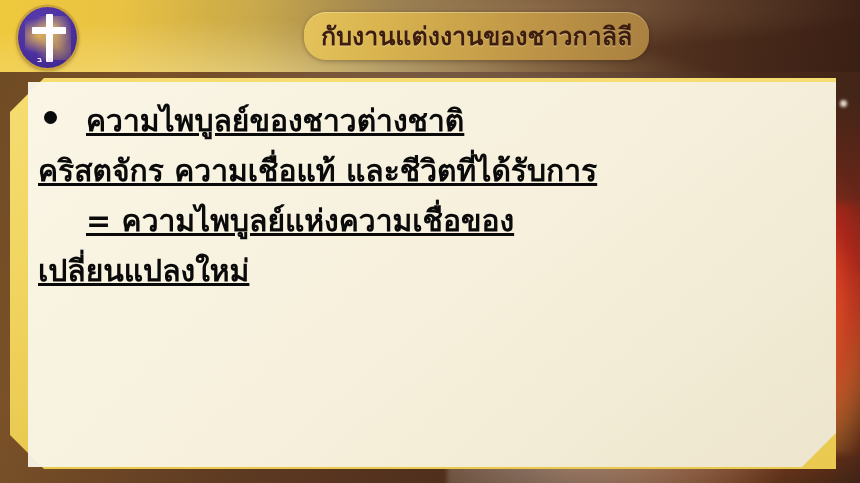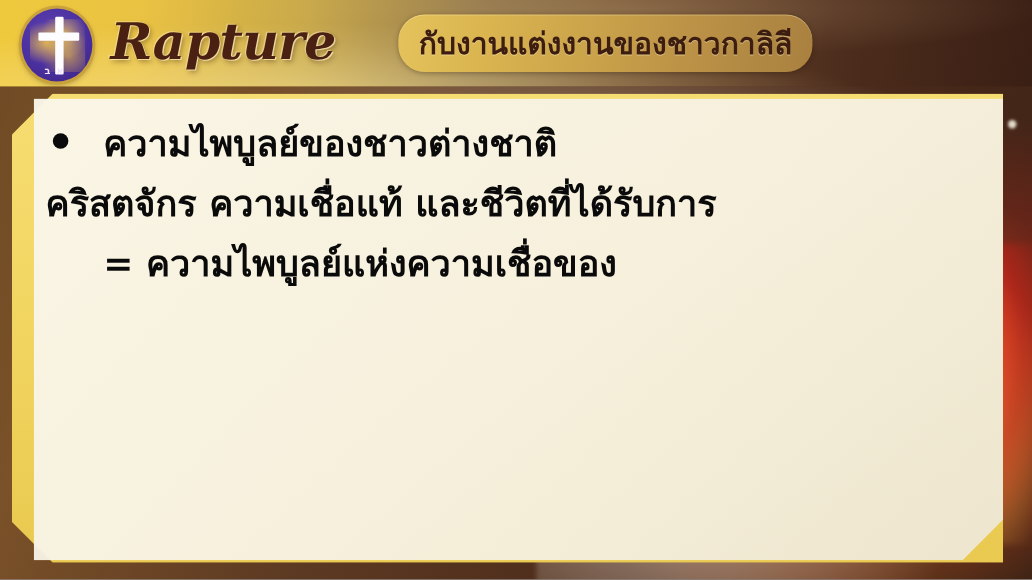--- a/index.html
+++ b/index.html
@@ -101,21 +101,21 @@
     font-size:42px; font-weight:bold; font-style:italic;
     color:#4a2012; line-height:56px;
     letter-spacing:-.5px;
     text-shadow:
        1px 1px 0 rgba(255,240,190,.75),
       -1px -1px 0 rgba(255,240,190,.45),
        2px 3px 4px rgba(60,28,10,.35);
   }
 
   .title-banner{
-    position:absolute; left:332px; top:12px;
+    position:absolute; left:304px; top:12px;
     height:48px; padding:0 17px;
     display:flex; align-items:center;
     border-radius:22px;
     background:linear-gradient(100deg,#e5c35c 0%,#d9b44f 22%,#c9a24a 48%,#bb9246 70%,#a9803f 100%);
     box-shadow:0 1px 4px rgba(40,20,8,.35), inset 0 1px 0 rgba(255,245,200,.35);
   }
   .title-banner span{
     font-size:25px; font-weight:bold; color:#3c1d10;
     white-space:nowrap; line-height:1;
     text-shadow:0 1px 0 rgba(255,240,195,.45);
@@ -140,21 +140,21 @@
     -webkit-clip-path:polygon(34px 0, 100% 0, 100% calc(100% - 34px), calc(100% - 34px) 100%, 0 100%, 0 0);
     clip-path:polygon(34px 0, 100% 0, 100% calc(100% - 34px), calc(100% - 34px) 100%, 0 100%, 0 0);
   }
 
   .body-text{
     position:absolute; left:0; top:0; width:100%; height:100%;
     padding:14px 10px 0 6px;
   }
   .line{
     color:#0a0a0a; font-size:30px; font-weight:bold;
-    line-height:50px; white-space:nowrap;
+    line-height:50px; white-space:nowrap;text-decoration:underline;
   }
   .line.l1{ padding-left:52px; }
   .line.l2{ padding-left:52px; }
   .line.l3{ padding-left:4px; }
   .line.l4{ padding-left:4px; }
   .bullet{
     position:absolute; left:16px; top:29px;
     width:13px; height:13px; border-radius:50%; background:#0a0a0a;
   }
 </style>
@@ -184,31 +184,31 @@
   <div class="header">
     <div class="header-sheen"></div>
 
     <div class="logo">
       <div class="lion"></div>
       <div class="cross-v"></div>
       <div class="cross-h"></div>
       <div class="heb">אב</div>
     </div>
 
-    <div class="wordmark">Rapture</div>
 
     <div class="title-banner">
       <span>กับงานแต่งงานของชาวกาลิลี</span>
     </div>
   </div>
 
   <div class="panel-wrap"></div>
 
   <div class="panel">
     <div class="body-text">
       <div class="bullet"></div>
       <div class="line l1">ความไพบูลย์ของชาวต่างชาติ</div>
       <div class="line l3">คริสตจักร ความเชื่อแท้ และชีวิตที่ได้รับการ</div>
       <div class="line l2">= ความไพบูลย์แห่งความเชื่อของ</div>
+      <div class="line l4">เปลี่ยนแปลงใหม่</div>
     </div>
   </div>
 
 </div>
 
 </body></html>

